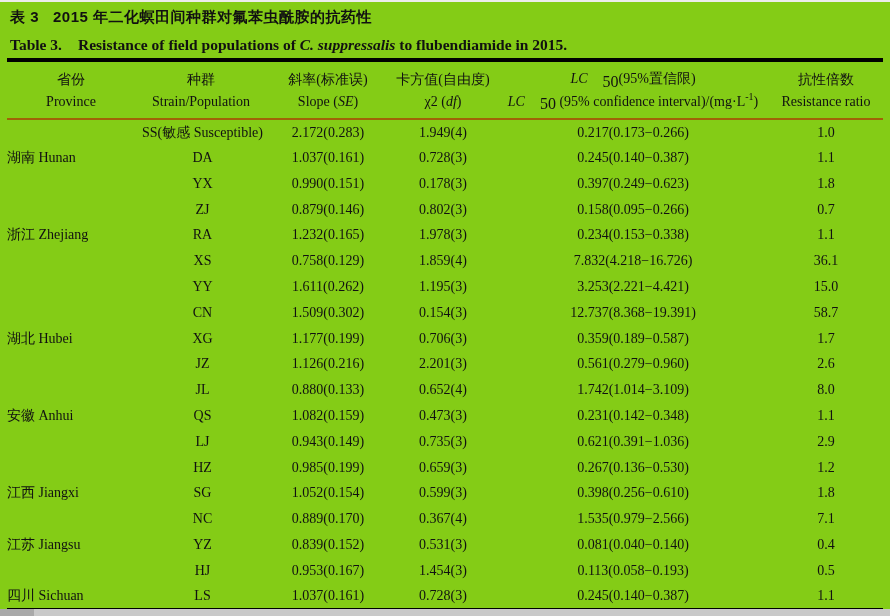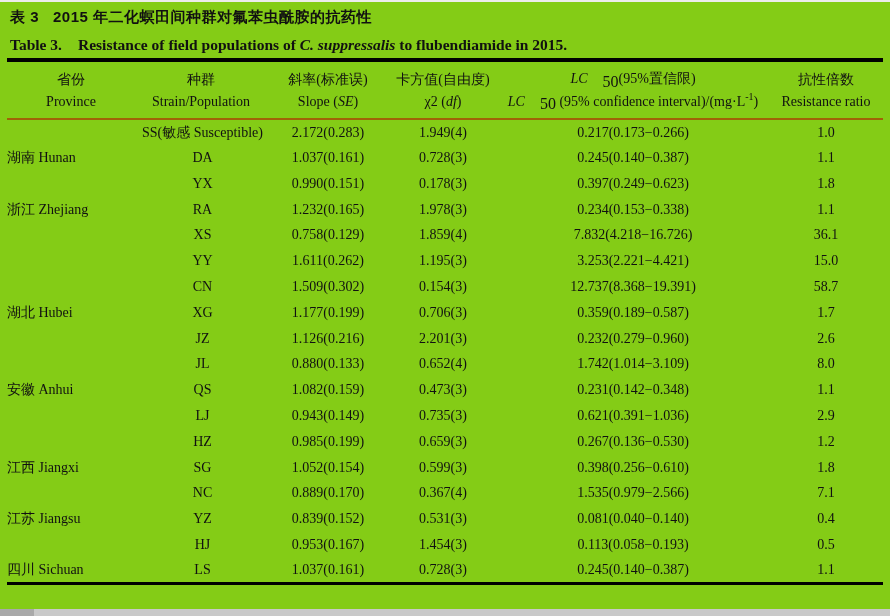--- a/index.html
+++ b/index.html
@@ -100,20 +100,28 @@
         </tr>
         <tr>
           <td class="col-province"></td>
           <td class="col-strain">YX</td>
           <td class="col-slope">0.990(0.151)</td>
           <td class="col-chi2">0.178(3)</td>
           <td class="col-lc50">0.397(0.249−0.623)</td>
           <td class="col-rr">1.8</td>
         </tr>
         <tr>
+          <td class="col-province"></td>
+          <td class="col-strain">ZJ</td>
+          <td class="col-slope">0.879(0.146)</td>
+          <td class="col-chi2">0.802(3)</td>
+          <td class="col-lc50">0.158(0.095−0.266)</td>
+          <td class="col-rr">0.7</td>
+        </tr>
+        <tr>
           <td class="col-province">浙江 Zhejiang</td>
           <td class="col-strain">RA</td>
           <td class="col-slope">1.232(0.165)</td>
           <td class="col-chi2">1.978(3)</td>
           <td class="col-lc50">0.234(0.153−0.338)</td>
           <td class="col-rr">1.1</td>
         </tr>
         <tr>
           <td class="col-province"></td>
           <td class="col-strain">XS</td>
@@ -144,21 +152,21 @@
           <td class="col-slope">1.177(0.199)</td>
           <td class="col-chi2">0.706(3)</td>
           <td class="col-lc50">0.359(0.189−0.587)</td>
           <td class="col-rr">1.7</td>
         </tr>
         <tr>
           <td class="col-province"></td>
           <td class="col-strain">JZ</td>
           <td class="col-slope">1.126(0.216)</td>
           <td class="col-chi2">2.201(3)</td>
-          <td class="col-lc50">0.232(0.279−0.960)</td>
+          <td class="col-lc50">0.561(0.279−0.960)</td>
           <td class="col-rr">2.6</td>
         </tr>
         <tr>
           <td class="col-province"></td>
           <td class="col-strain">JL</td>
           <td class="col-slope">0.880(0.133)</td>
           <td class="col-chi2">0.652(4)</td>
           <td class="col-lc50">1.742(1.014−3.109)</td>
           <td class="col-rr">8.0</td>
         </tr>

